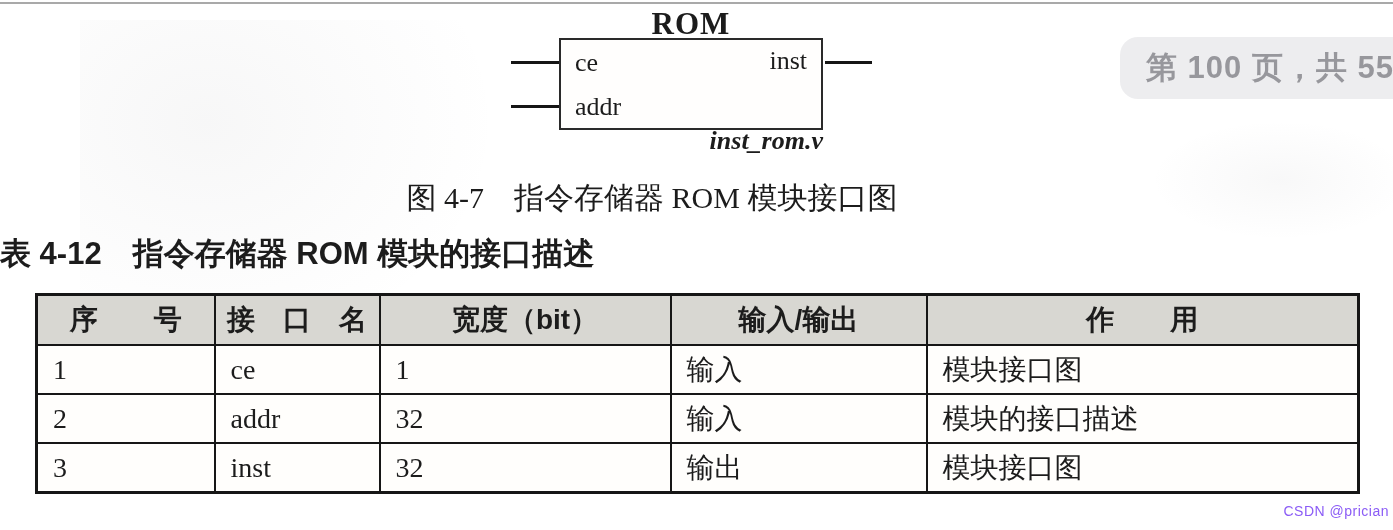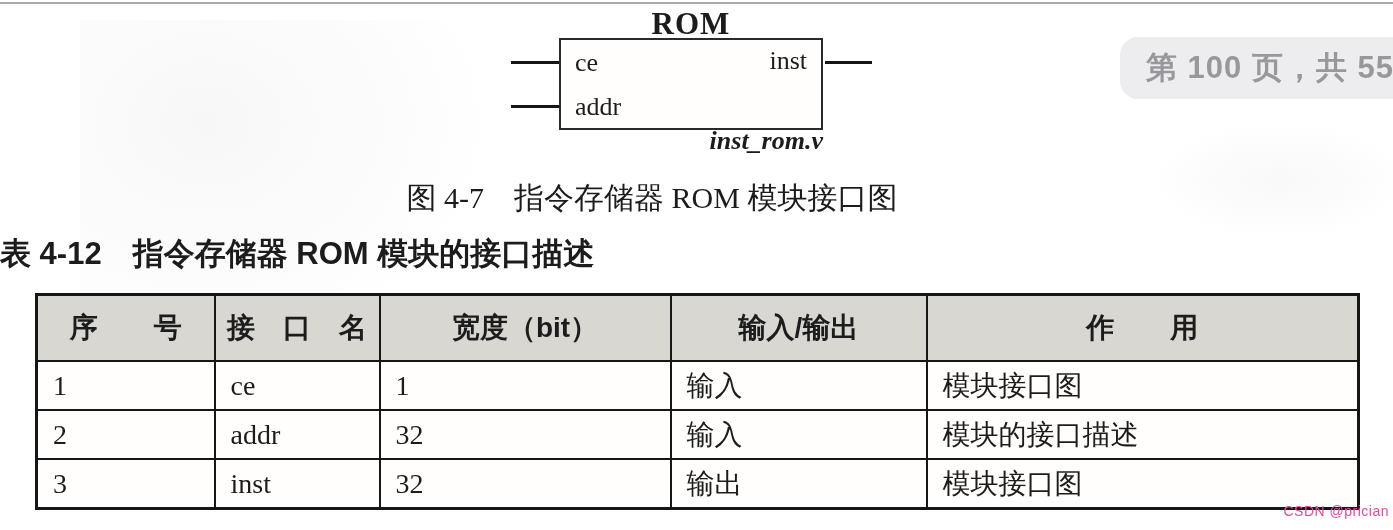--- a/index.html
+++ b/index.html
@@ -74,21 +74,21 @@
   table.iface col.c2 { width: 165px; }
   table.iface col.c3 { width: 291px; }
   table.iface col.c4 { width: 256px; }
   table.iface col.c5 { width: 432px; }
   table.iface th {
     height: 48px;
     background: #d8d7d2;
     border: 2px solid #161616;
     font-family: "Liberation Sans", sans-serif;
     font-weight: bold; font-size: 28px;
-    text-align: center; padding: 8px;
+    text-align: center; padding: 0;
   }
   table.iface td {
     height: 47px;
     border: 2px solid #161616;
     font-family: "Liberation Serif", serif;
     font-size: 28px;
     text-align: left; padding: 0 0 0 15px;
     vertical-align: middle;
   }
 
@@ -101,21 +101,21 @@
     font-family: "Liberation Sans", sans-serif;
     font-size: 31px; font-weight: 600; color: #97979c;
     letter-spacing: 1px;
     white-space: nowrap;
   }
 
   
   .watermark {
     position: absolute; right: 4px; top: 503px;
     font-family: "Liberation Sans", sans-serif;
-    font-size: 14px; color: #ec4899;
+    font-size: 14px; color: #8b5cf6;
     letter-spacing: 0.5px;
   }
 </style>
 </head>
 <body>
 
 <div class="smudge1"></div>
 <div class="smudge2"></div>
 <div class="top-line"></div>
 

